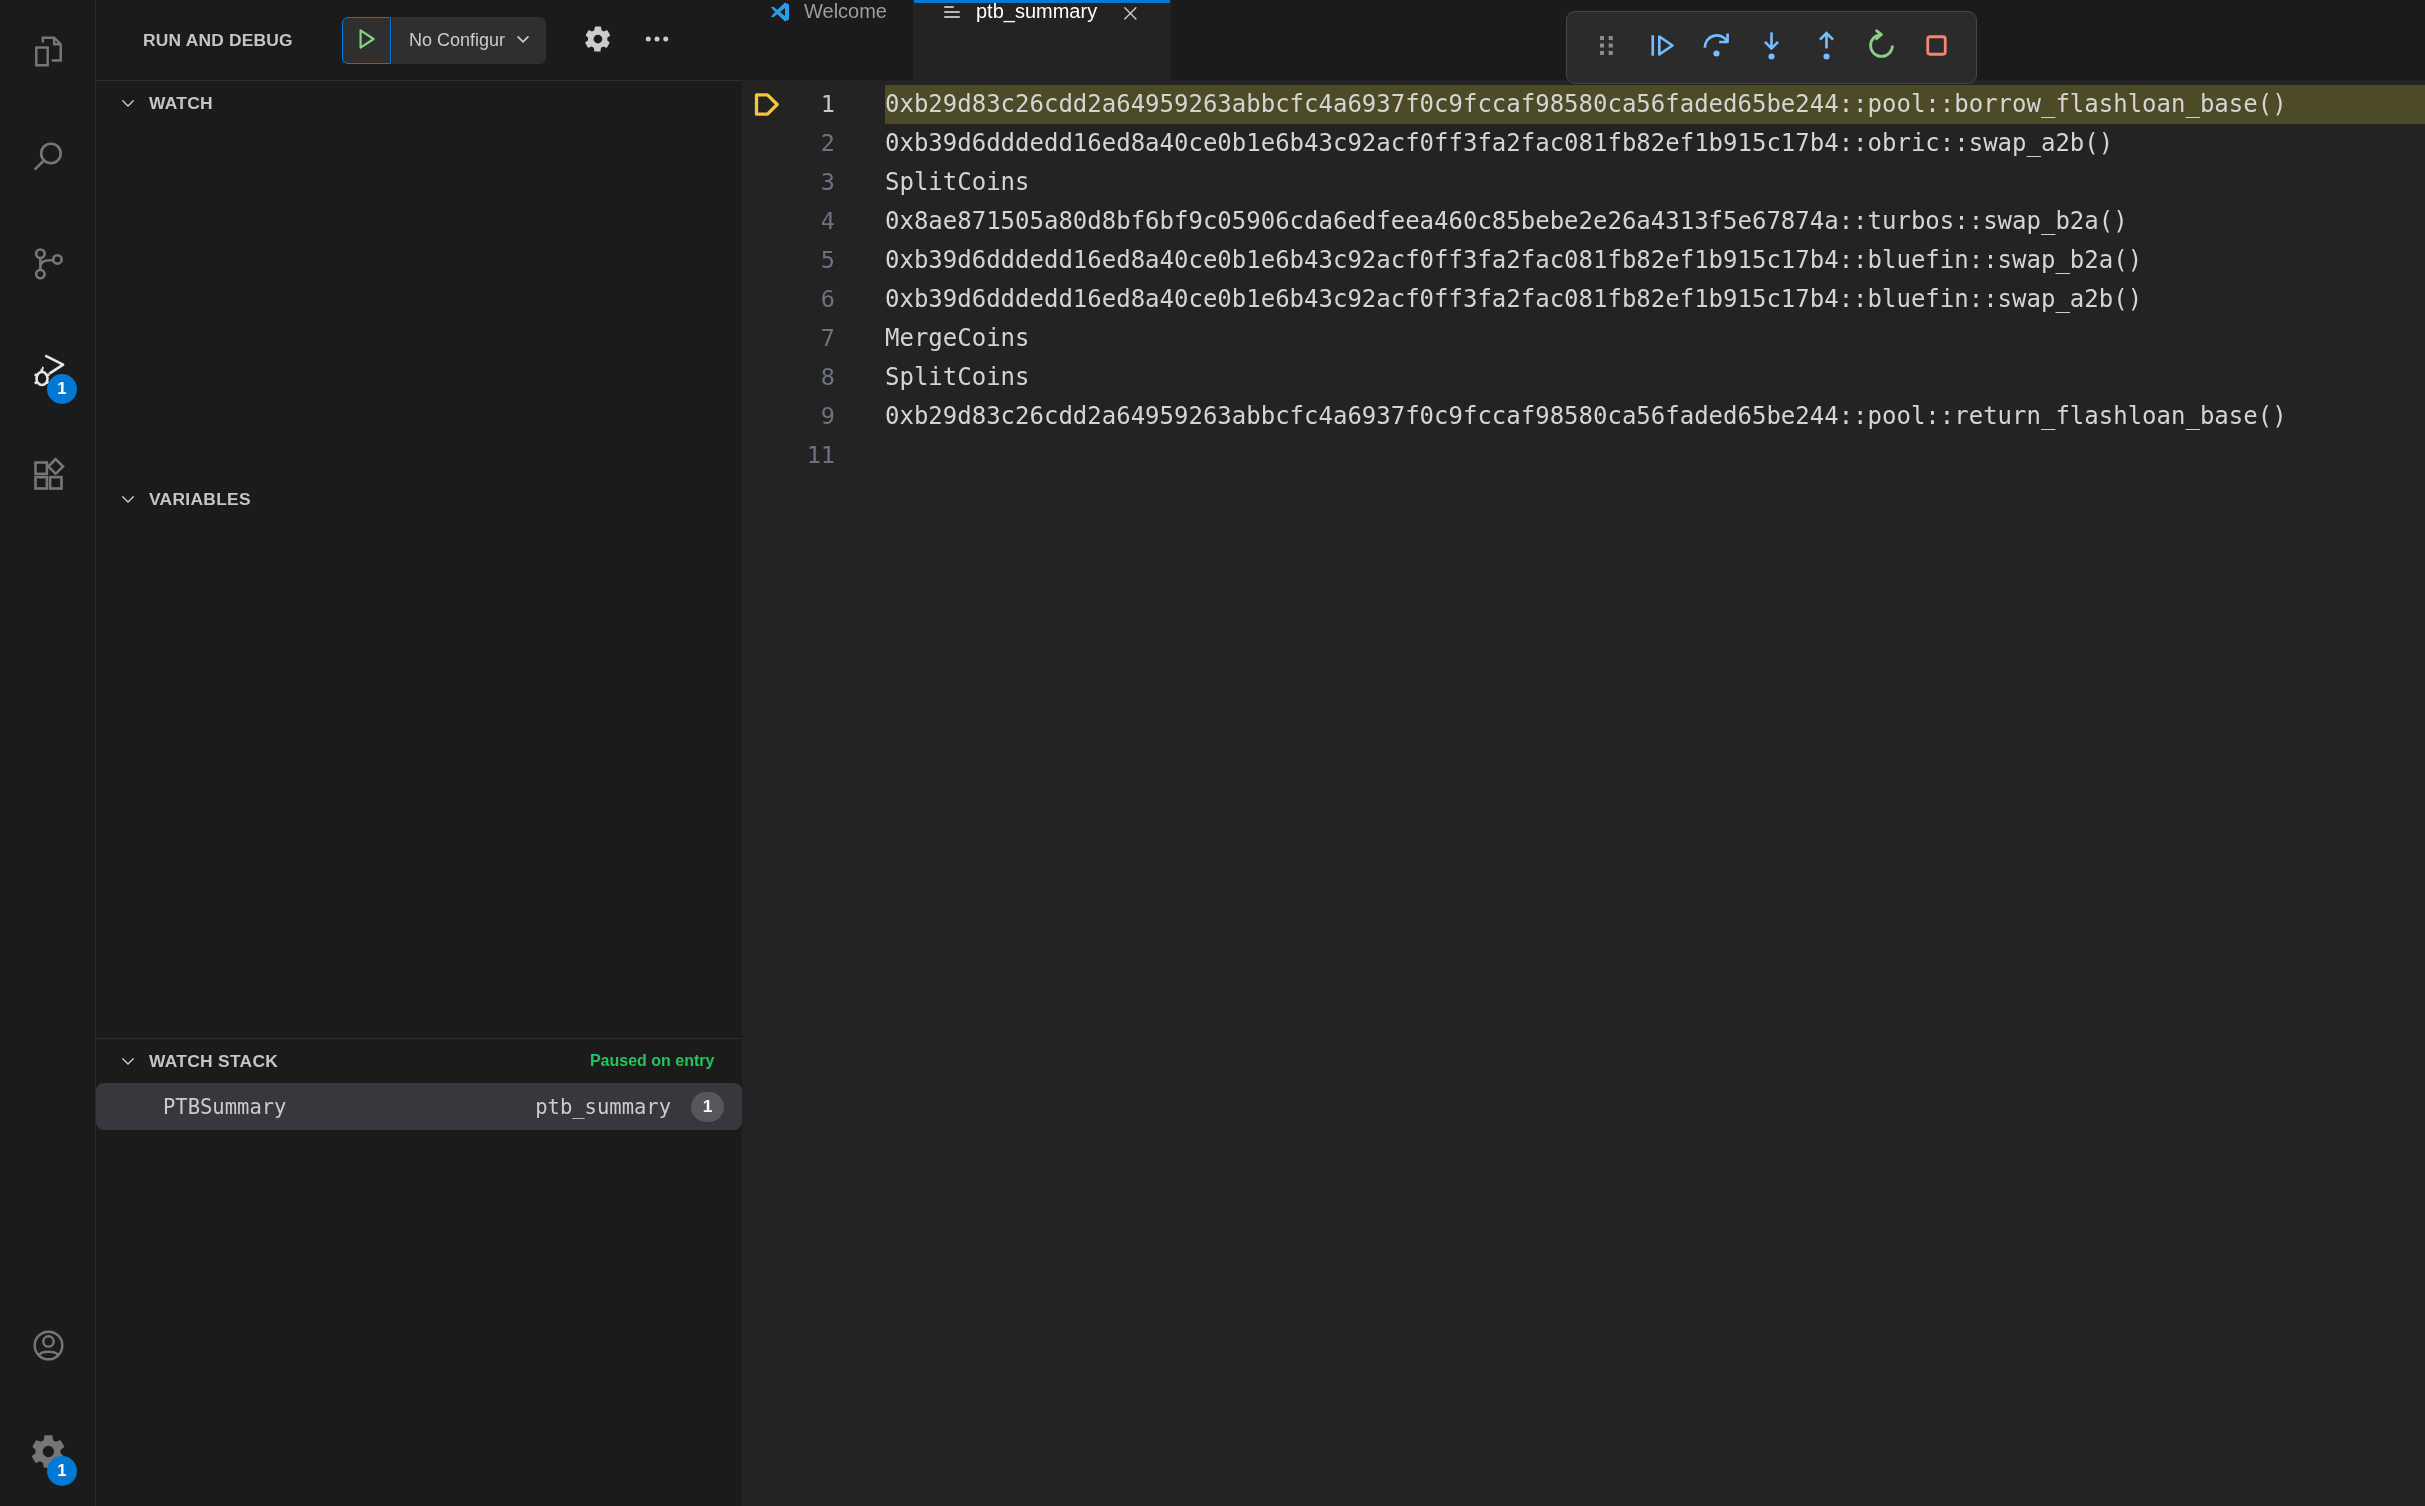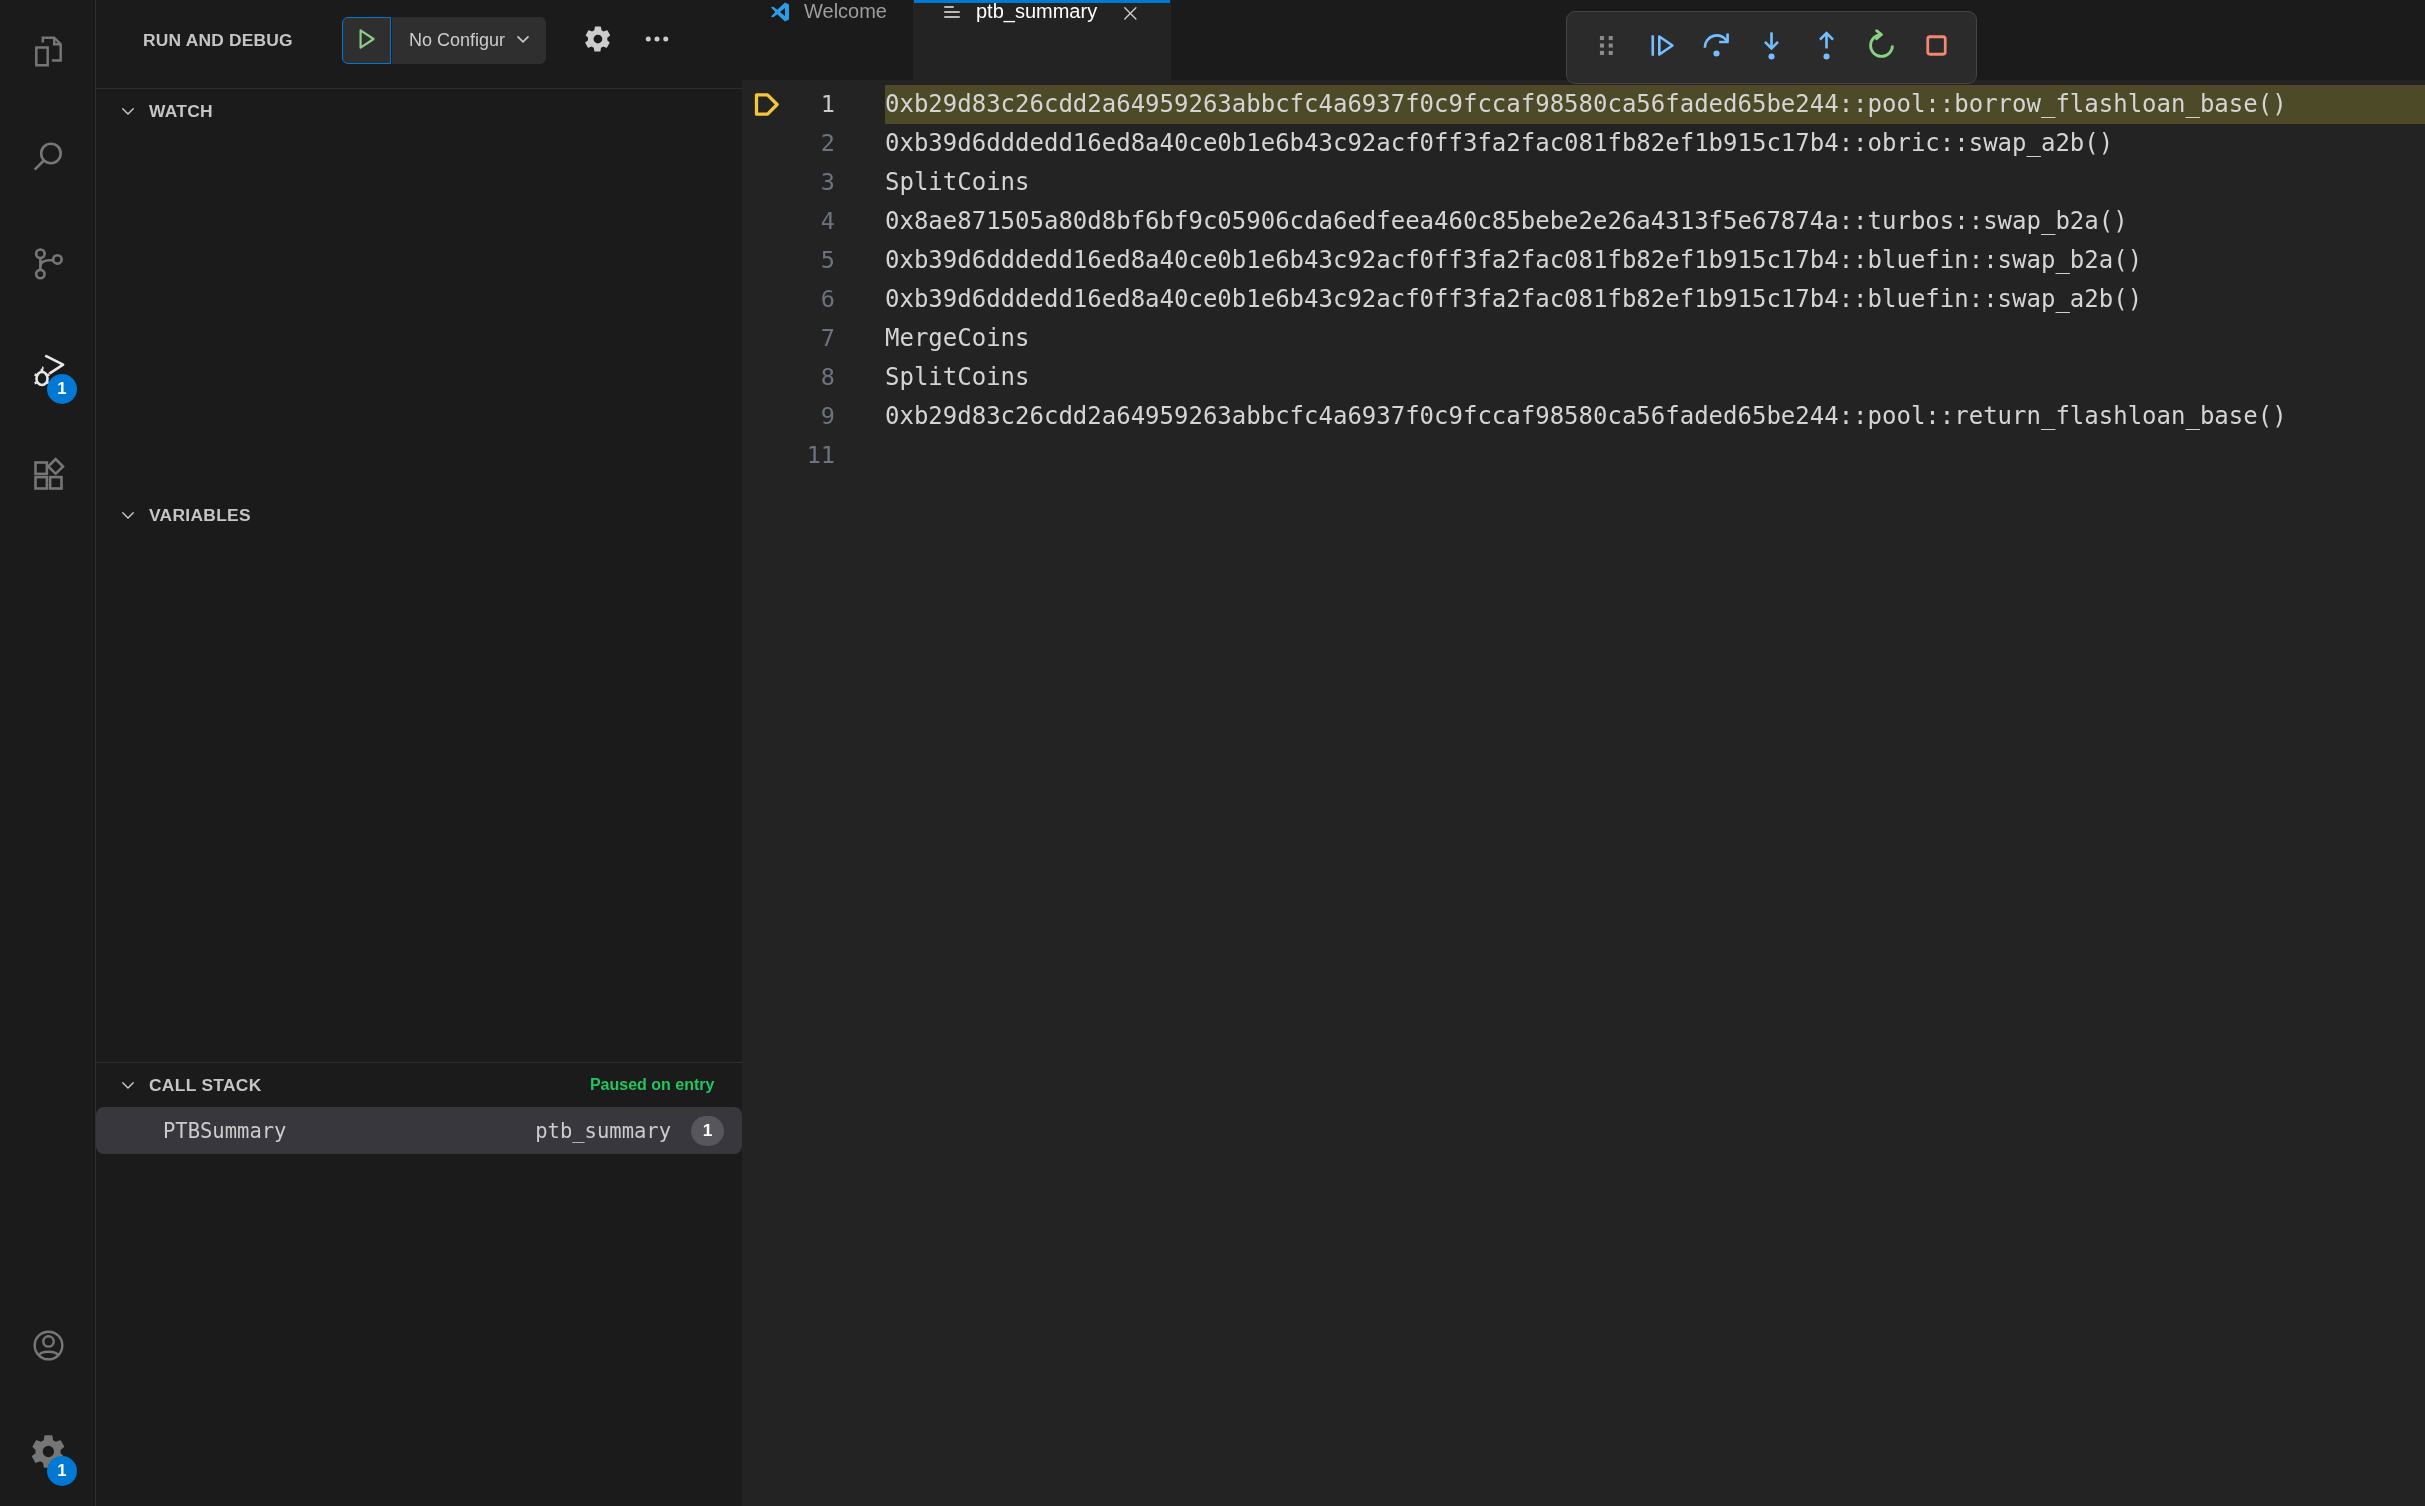--- a/index.html
+++ b/index.html
@@ -13,21 +13,21 @@
   .ab-item { width:96px; height:106px; display:flex; align-items:center; justify-content:center;
              color:#767676; position:relative; cursor:pointer; }
   .ab-item.active { color:#e7e7e7; }
   .ab-item svg { width:39px; height:39px; }
   .ab-badge { position:absolute; left:47px; top:56px; width:30px; height:30px; border-radius:50%;
               background:#0078d4; color:#ffffff; font-size:16.7px; font-weight:bold;
               display:flex; align-items:center; justify-content:center; }
   .ab-spacer { margin-top:auto; }
 
   
-  .sidebar { width:646px; height:100%; background:#1b1b1b; display:flex; flex-direction:column; flex-shrink:0;gap:8px; }
+  .sidebar { width:646px; height:100%; background:#1b1b1b; display:flex; flex-direction:column; flex-shrink:0; }
   .sidebar-header { height:80px; display:flex; align-items:center; padding-left:47px; flex-shrink:0; }
   .sidebar-title { font-size:17.4px; font-weight:bold; color:#c5c5c5; letter-spacing:0.2px; white-space:nowrap; }
   .launch-combo { display:flex; align-items:stretch; height:47px; margin-left:49px; }
   .launch-play { width:49px; border:1.5px solid #0078d4; border-radius:6px 0 0 6px; background:#2f2f2f;
                  display:flex; align-items:center; justify-content:center; cursor:pointer; }
   .launch-play svg { width:26px; height:26px; }
   .launch-select { display:flex; align-items:center; background:#2f2f2f; border-radius:0 6px 6px 0;
                    padding:0 13.7px 0 16.7px; margin-left:1.5px; cursor:pointer;justify-content:space-between; }
   .launch-label { font-size:18px; color:#cccccc; white-space:nowrap; }
   .launch-select svg { width:20px; height:20px; margin-left:7.6px; color:#cccccc; }
@@ -221,21 +221,21 @@
       </div>
     </section>
 
     <section class="pane pane-callstack">
       <div class="pane-header">
         <span class="pane-chevron">
           <svg viewBox="0 0 24 24" fill="none" stroke="currentColor" stroke-width="1.8" stroke-linecap="round">
               <path d="M5 9 L12 16 L19 9"></path>
             </svg>
         </span>
-        <span class="pane-label">CALL STACK</span>
+        <span class="pane-label">WATCH STACK</span>
         <span class="pane-status">Paused on entry</span>
       </div>
       <div class="stack-row">
         <span class="stack-name">PTBSummary</span>
         <span class="stack-file">ptb_summary</span>
         <span class="stack-badge">1</span>
       </div>
     </section>
 
   </aside>

